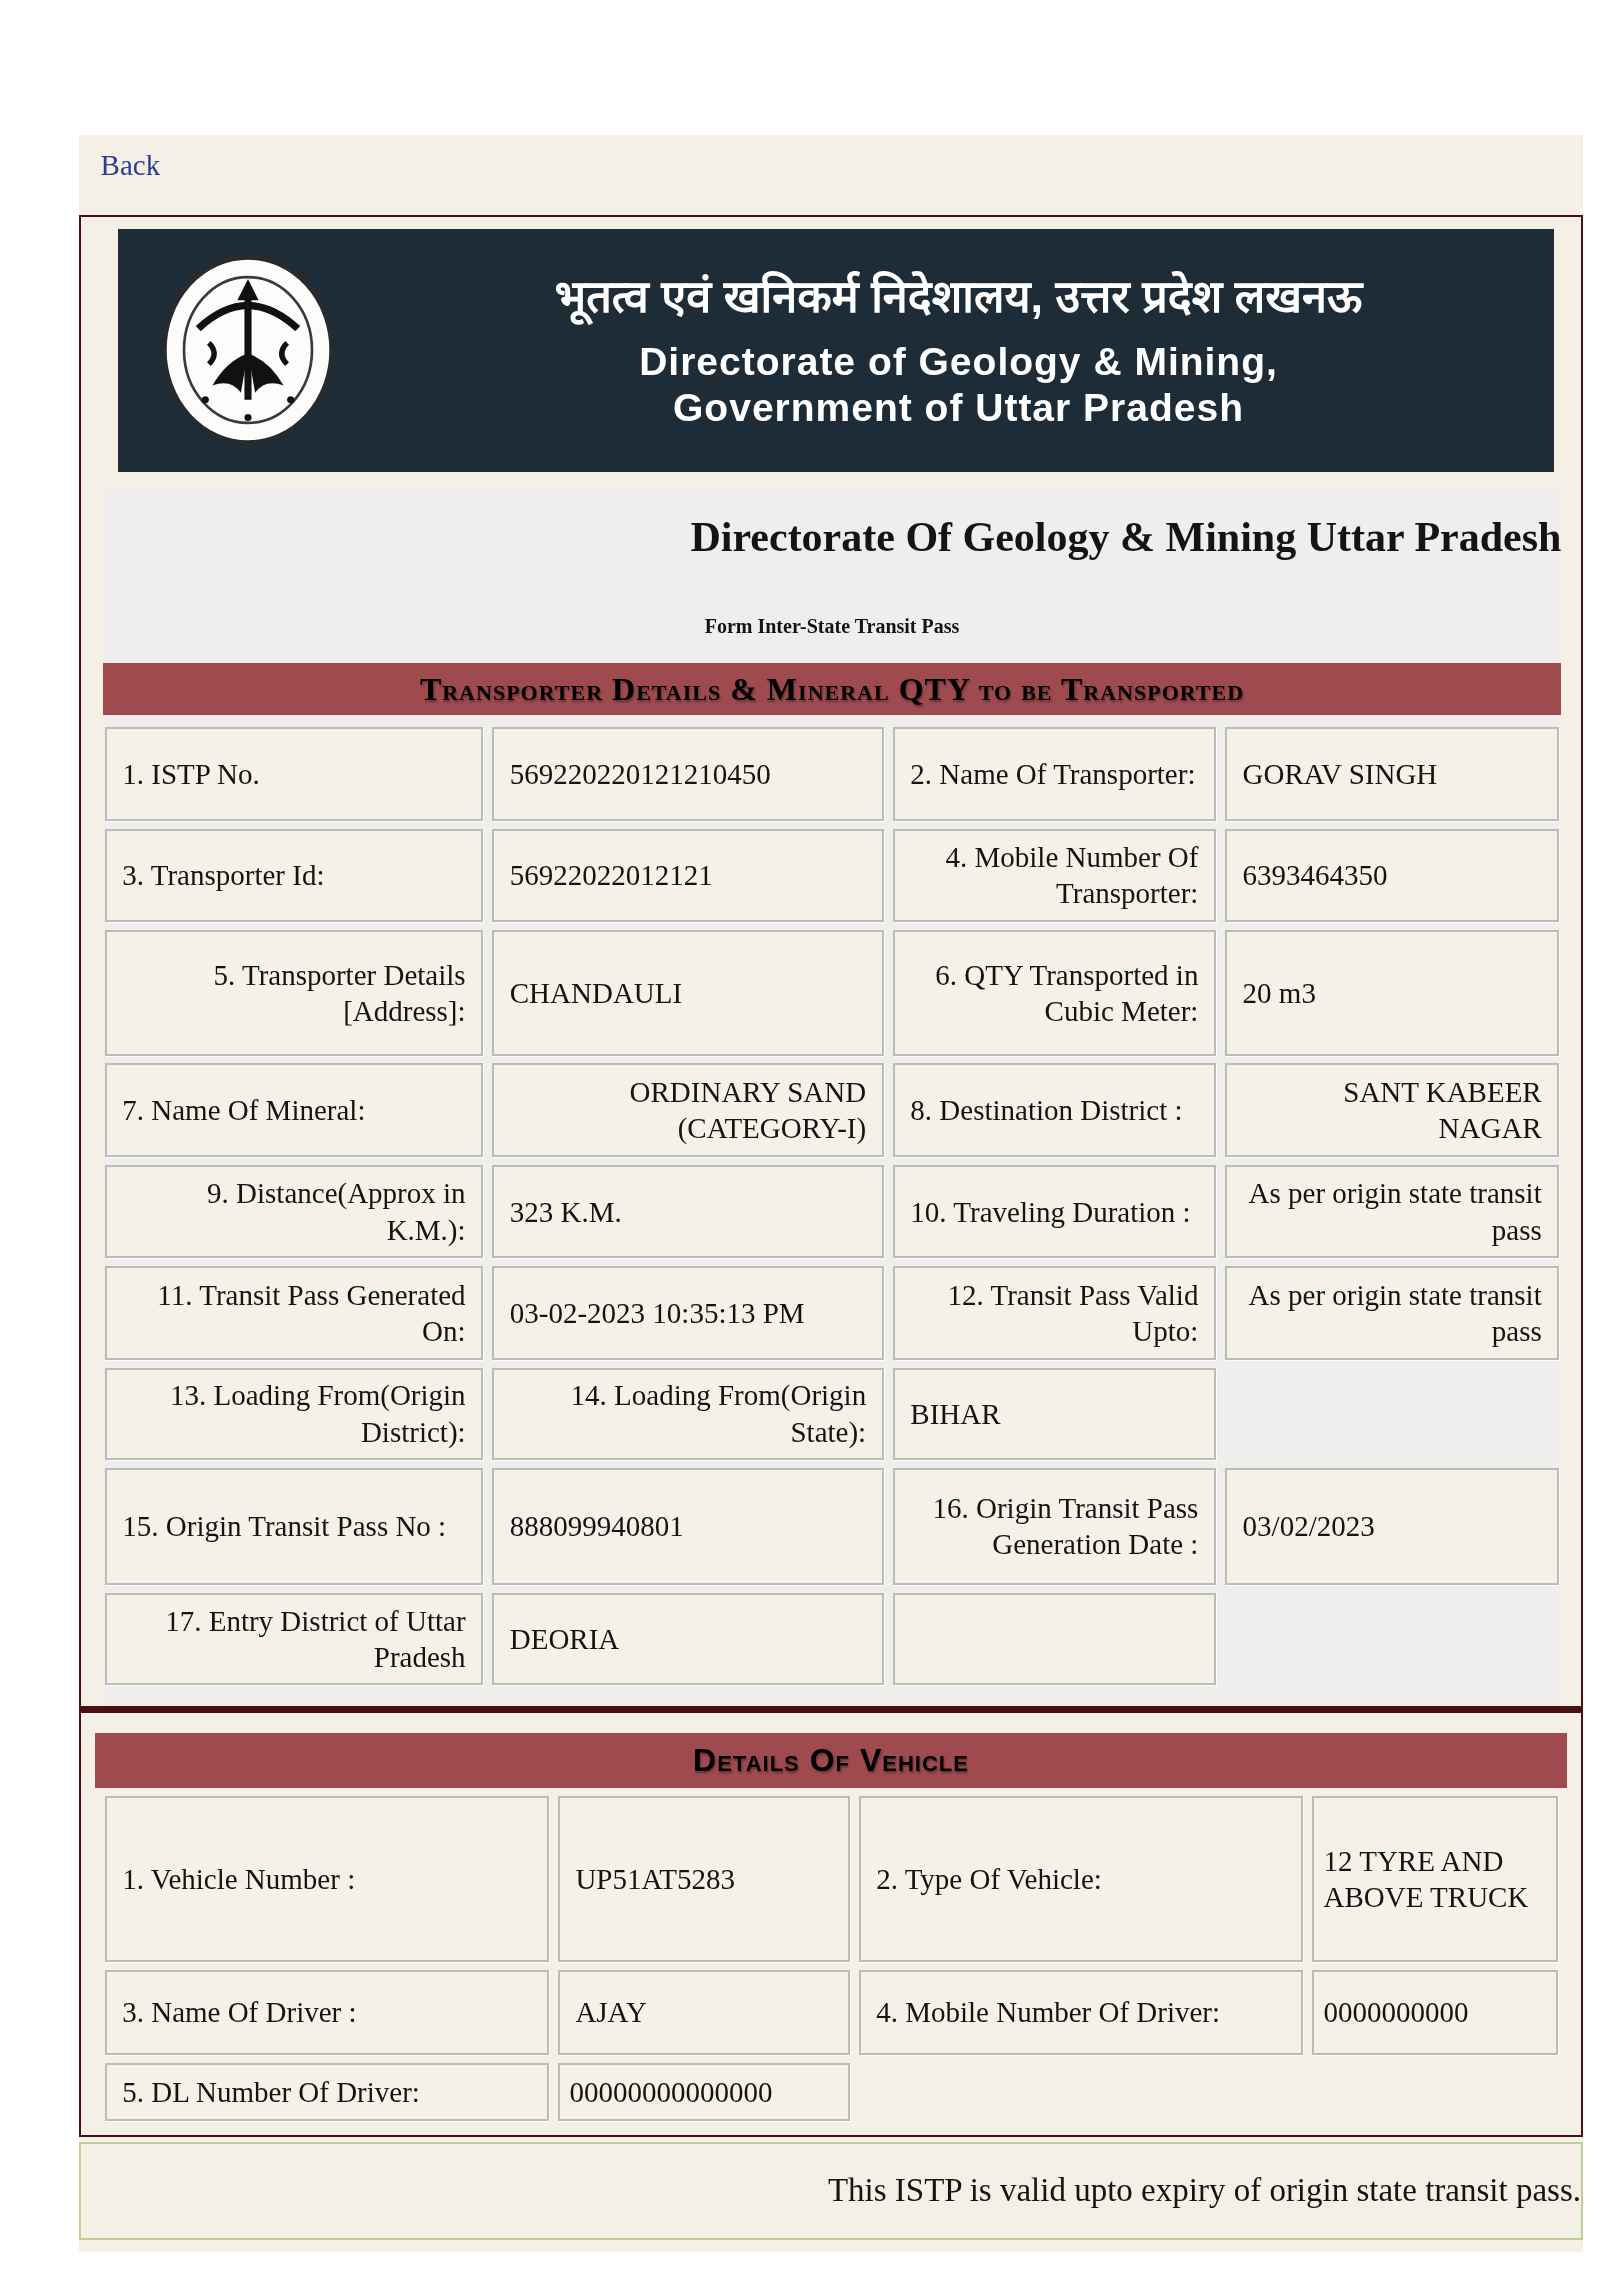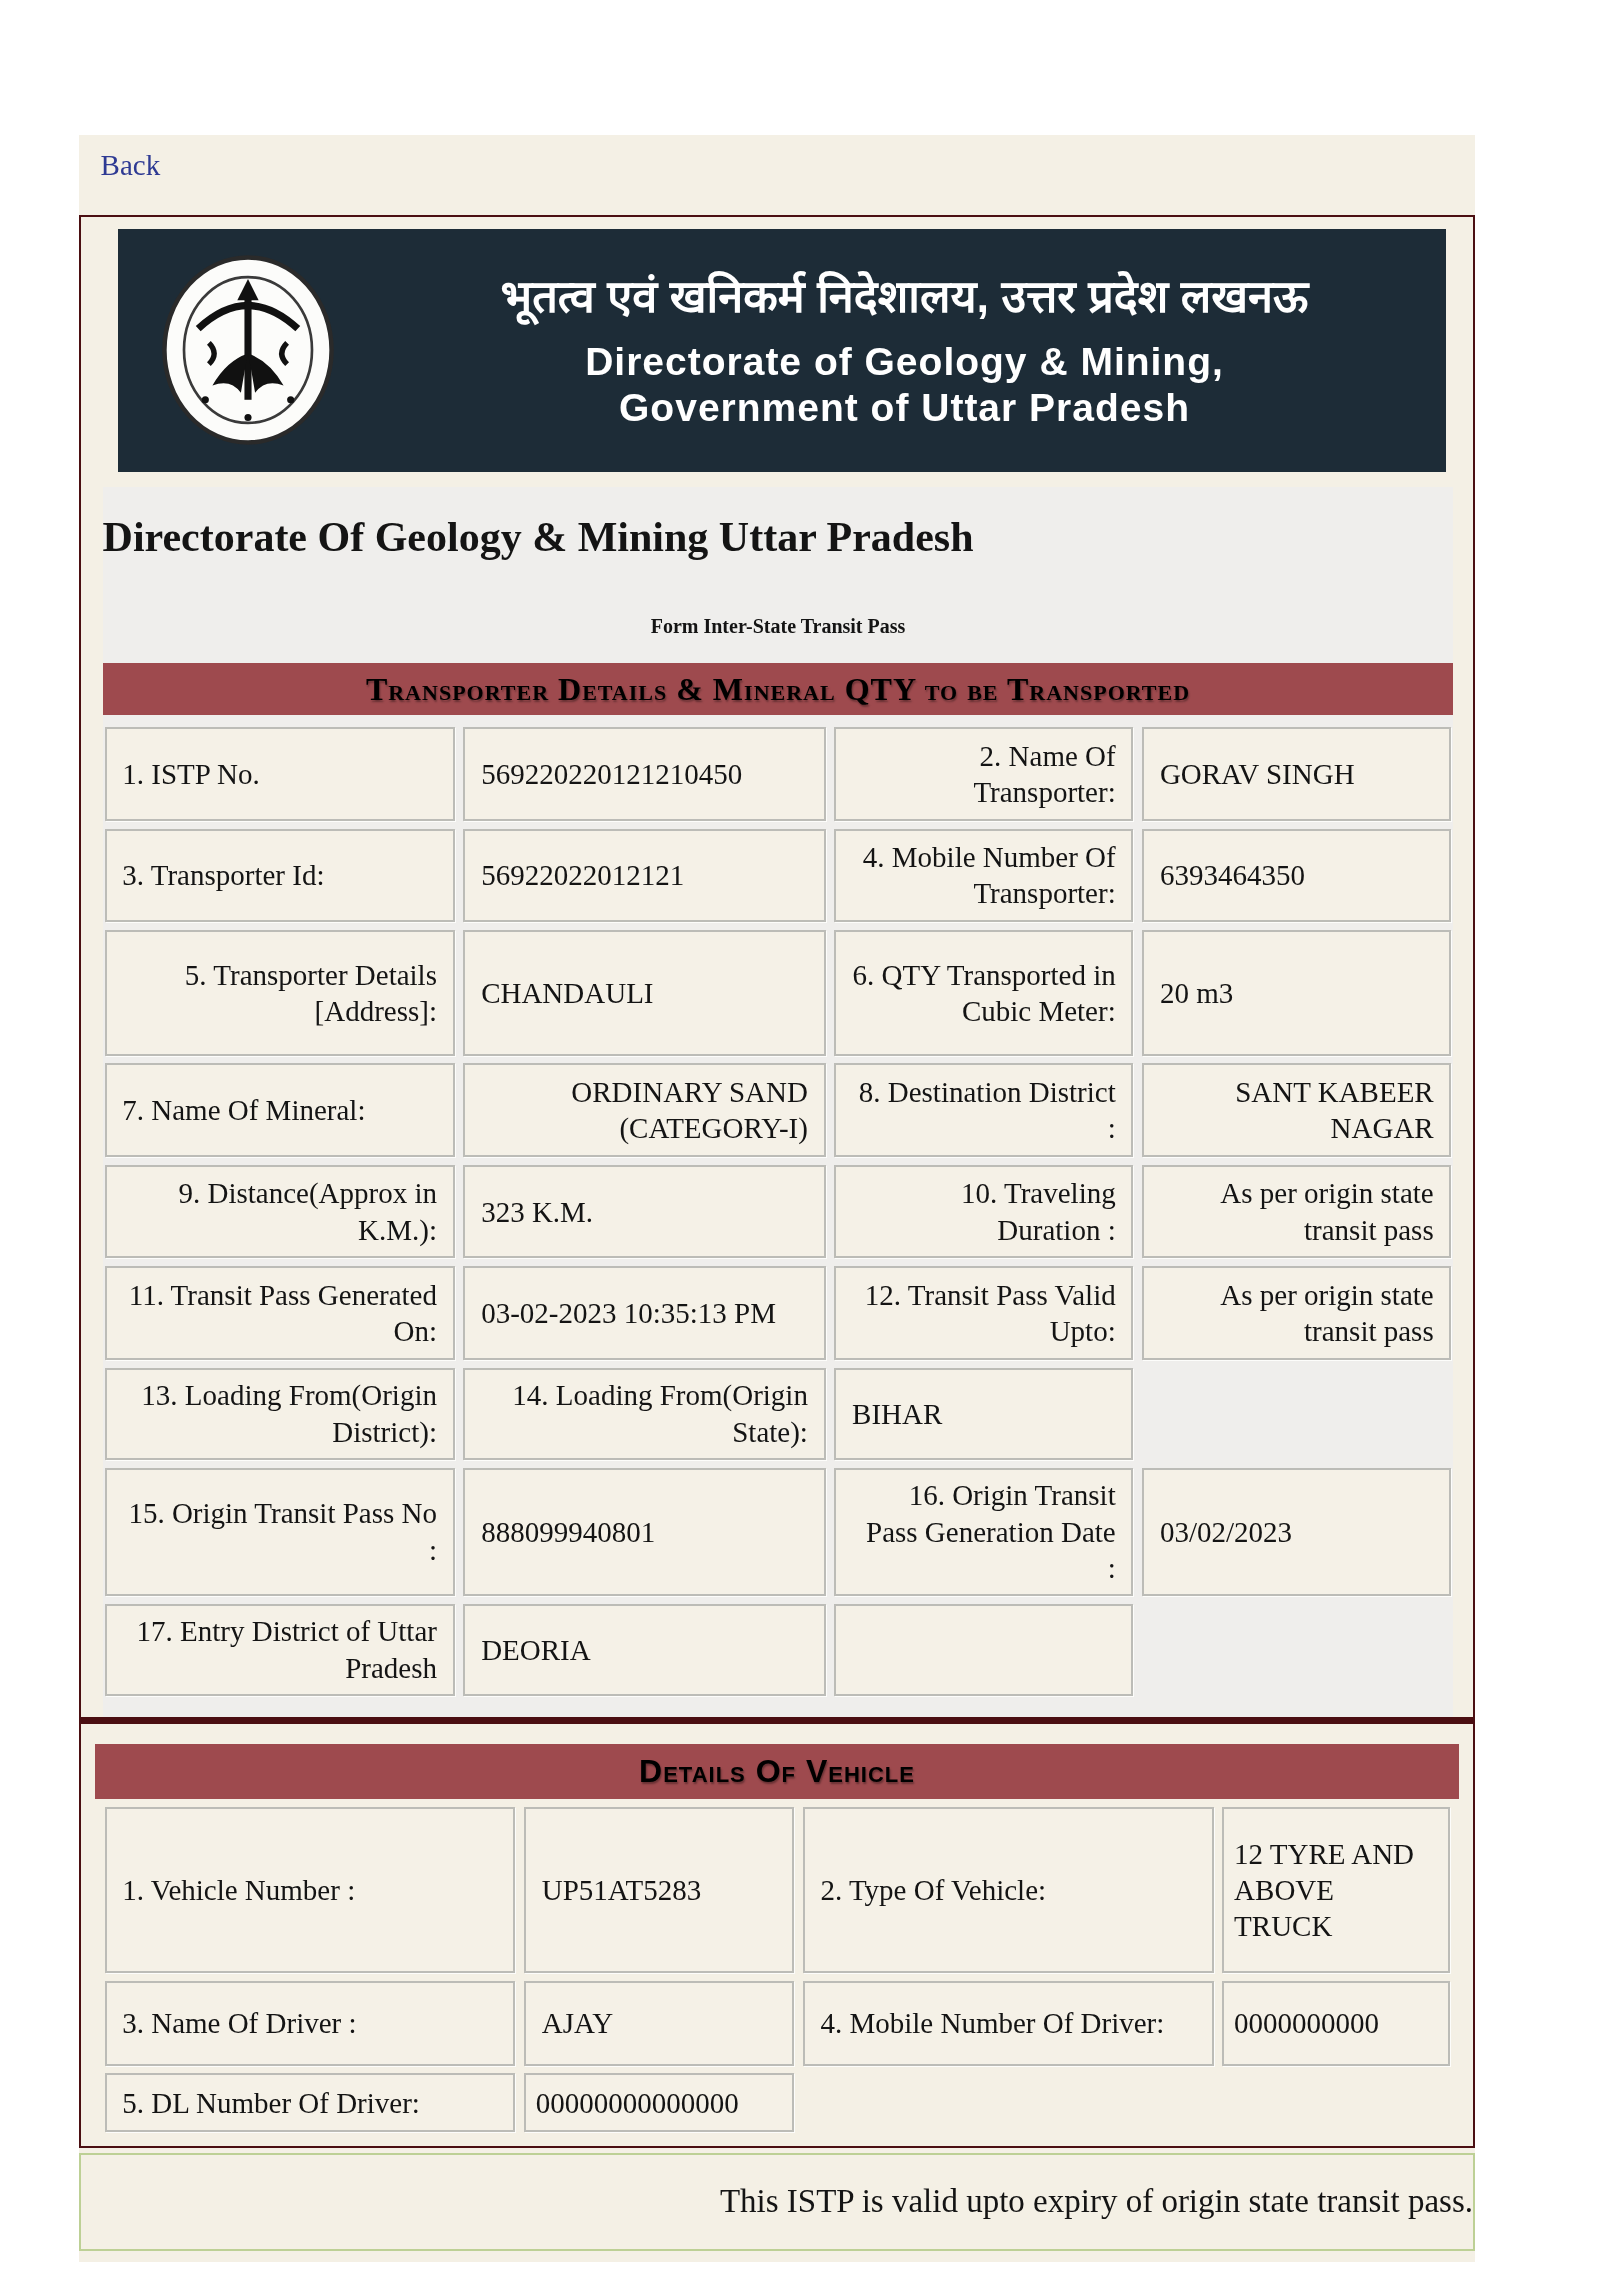--- a/index.html
+++ b/index.html
@@ -6,21 +6,21 @@
     margin: 0; padding: 0;
     background: #ffffff;
     width: 1620px;
     font-family: "Liberation Serif", serif;
     color: #141414;
   }
   .page { position: relative; width: 1620px; height: 2293px; background:#fff; }
 
   .content-col {
     position: absolute; left: 79px; top: 135px;
-    width: 1396px;
+    width: 1504px;
     background: #f4f0e5;
     padding-bottom: 11.8px;
   }
 
   
   .back-bar { height: 80px; }
   .back-link {
     display: inline-block;
     padding: 13.7px 0 0 21.6px;
     font-size: 29px;
@@ -57,21 +57,21 @@
   .gov-hindi  { font-size: 45px; line-height: 1.25; margin-bottom: 13.7px; }
   .gov-eng    { font-size: 39px; line-height: 1.18; letter-spacing: 1px; }
 
   .table-container {
     margin: 15.7px 19.6px 0 21.6px;
     background: #efeeec;
     padding: 25.5px 0 13.7px 0;
   }
   .form-title {
     margin: 0;
-    text-align: left;
+    text-align: right;
     font-size: 42px;
     font-weight: bold;
     font-family: "Liberation Serif", serif;
   }
   .form-subtitle {
     margin: 54px 0 25.5px 0;
     text-align: center;
     font-size: 20px;
     font-weight: bold;
     font-family: "Liberation Serif", serif;

